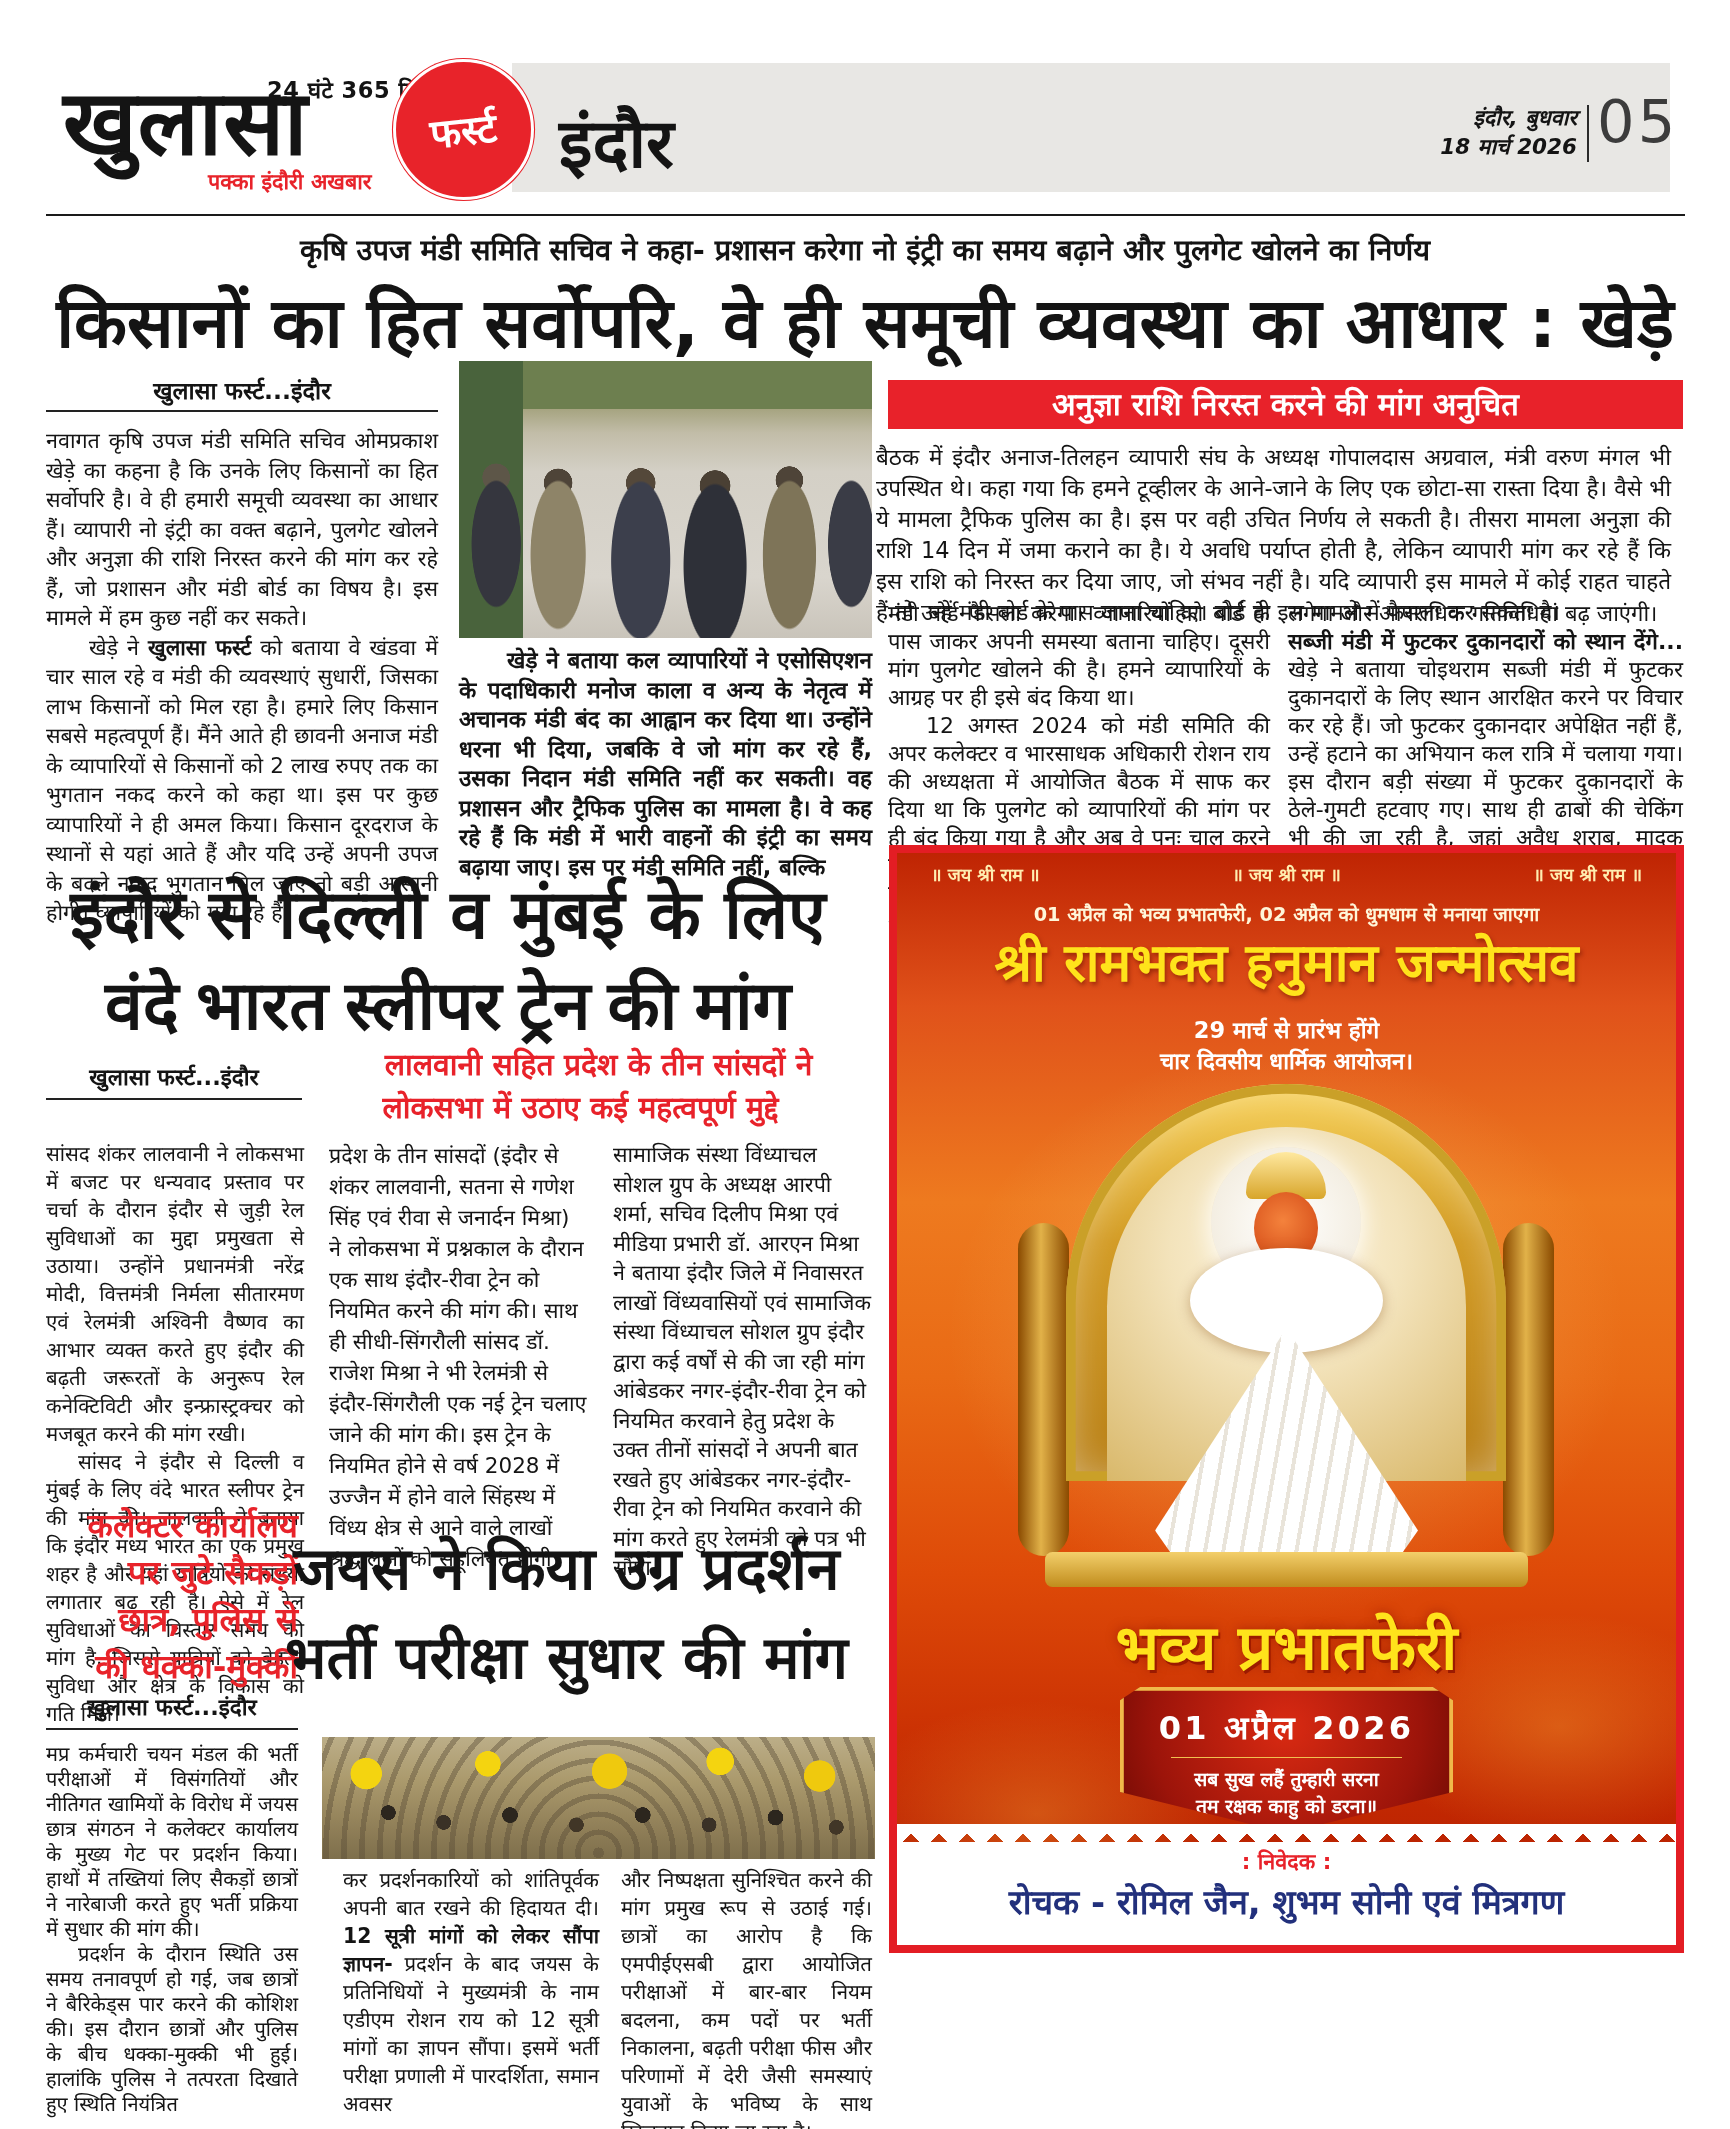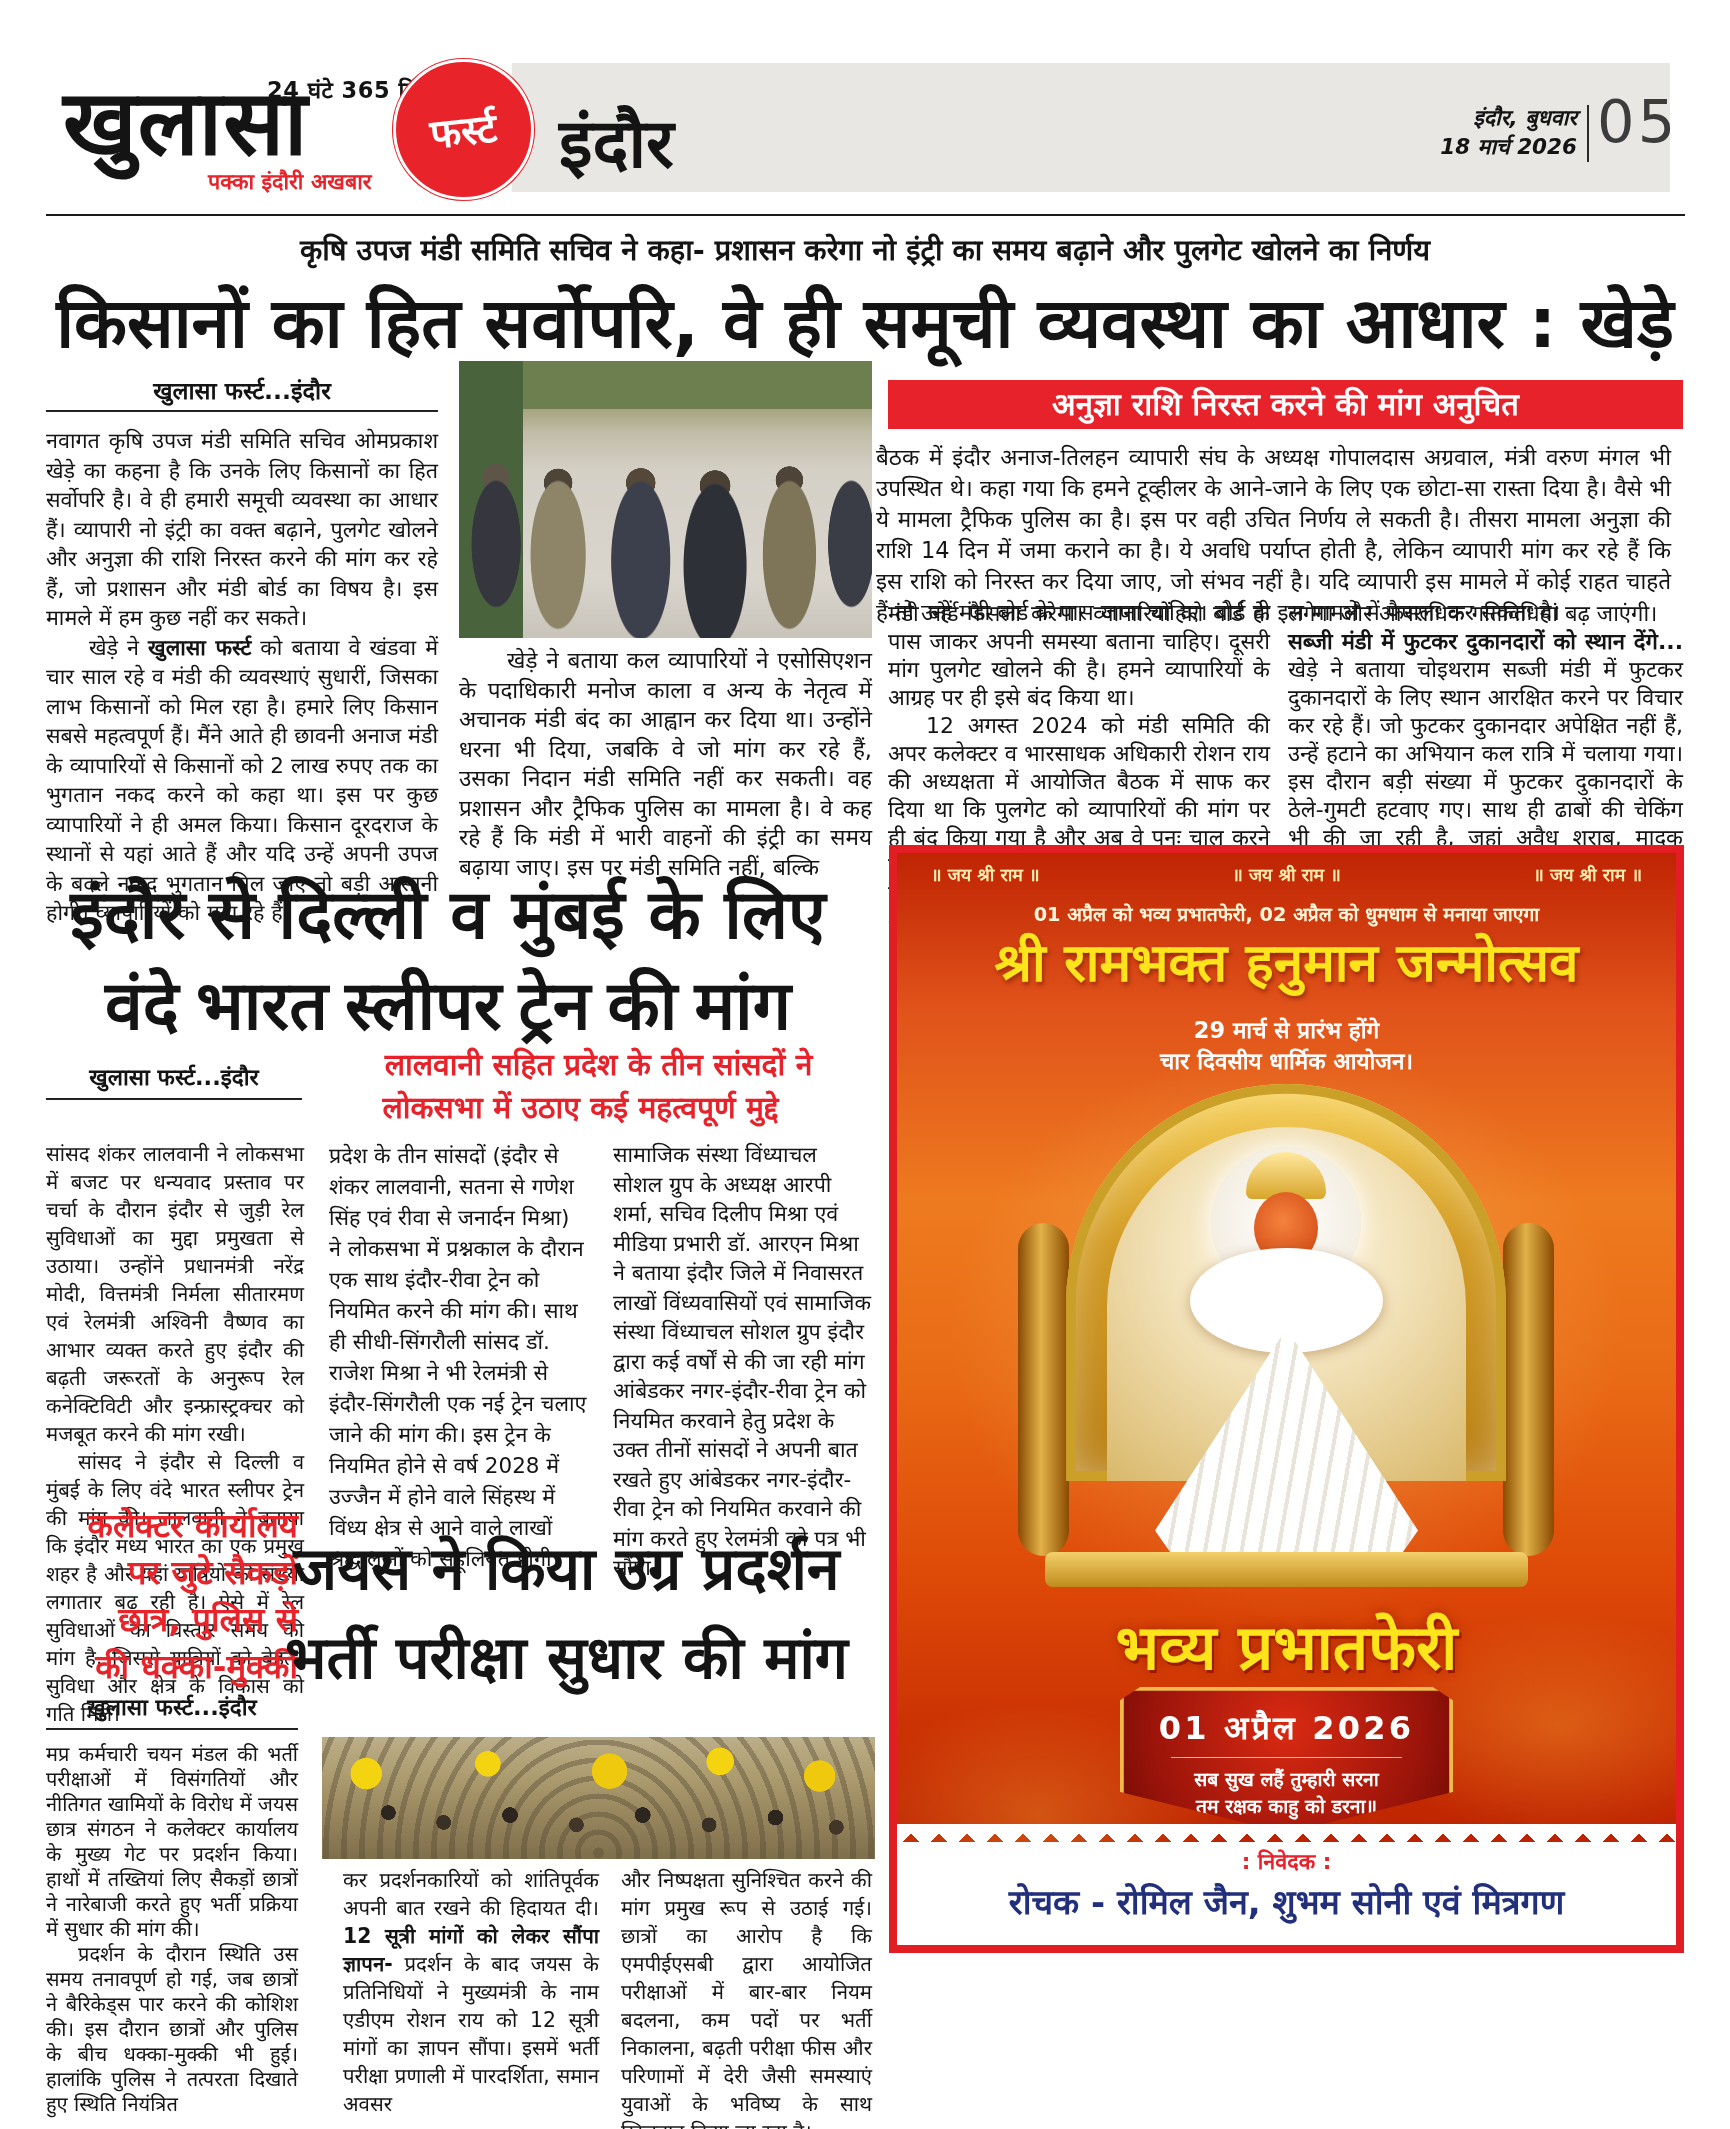--- a/index.html
+++ b/index.html
@@ -42,21 +42,21 @@
     radial-gradient(ellipse 30px 80px at 44% 72%,#3c3f4c 97%,transparent),
     radial-gradient(circle 15px at 44% 44%,#54483a 97%,transparent),
     radial-gradient(ellipse 32px 83px at 62% 74%,#2e3038 97%,transparent),
     radial-gradient(circle 15.6px at 62% 45%,#4a4034 97%,transparent),
     radial-gradient(ellipse 27px 75px at 80% 70%,#7e7458 97%,transparent),
     radial-gradient(circle 14px at 80% 43%,#4e4438 97%,transparent),
     radial-gradient(ellipse 23.6px 64px at 95% 66%,#3a3c46 97%,transparent),
     linear-gradient(90deg,#49633c 0 64px,transparent 64px),
     linear-gradient(180deg,#6d7f4f 0 48px,transparent 48px);}
   .a1col2{left:459px;top:646px;width:413px;font-size:22.5px;line-height:29.5px;text-align:justify;}
-  .a1col2 p{margin:0;text-indent:48px;}
+  .a1col2 p{margin:0;text-indent:48px;font-weight:bold;}
   .banner{left:888px;top:380px;width:795px;height:49px;background:#e8222a;color:#ffffff;
           text-align:center;font-size:31px;font-weight:800;line-height:49px;}
   .rintro{left:876px;top:442px;width:795px;font-size:22.5px;line-height:31px;text-align:justify;}
   .rcol1{left:888px;top:600px;width:382px;font-size:22px;line-height:28px;text-align:justify;}
   .rcol1 p{margin:0;}
   .rcol1 p.ind{text-indent:38px;}
   .rcol2{left:1288px;top:600px;width:395px;font-size:22px;line-height:28px;text-align:justify;}
   .rcol2 .subh{font-weight:800;}
 
   

